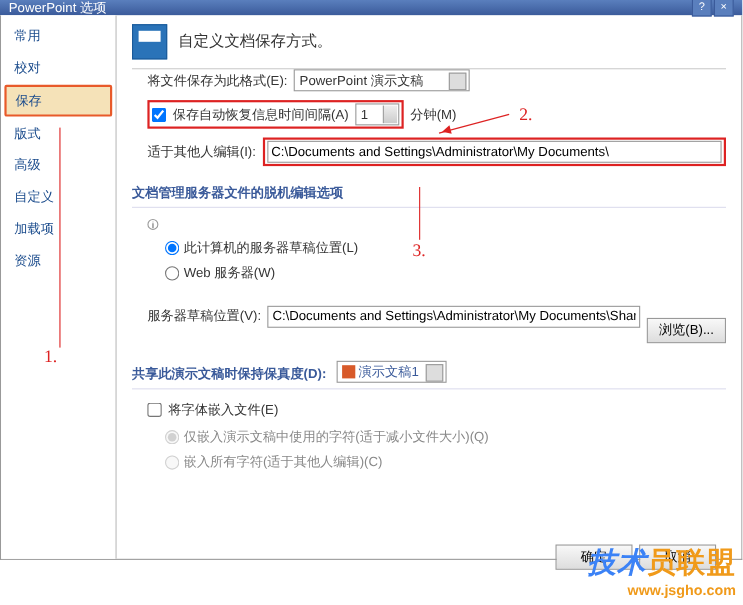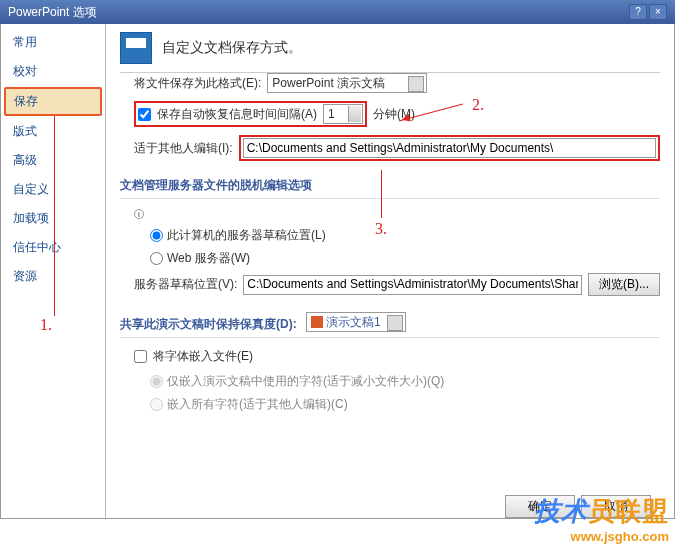--- a/index.html
+++ b/index.html
@@ -1,18 +1,18 @@
 <!DOCTYPE html>
 <html><head>
 <meta charset="utf-8">
 <style>
 * { box-sizing: border-box; margin: 0; padding: 0; font-family: "Microsoft YaHei", SimSun, sans-serif; }
 body { width: 675px; height: 550px; background: #fff; overflow: hidden; position: relative; }
 
-.titlebar { height: 24px; background: linear-gradient(#5a7fbd, #3a5a9a); color: #fff; font-size: 12px; padding: 0 8px; display: flex; align-items: center; justify-content: space-between; }
+.titlebar { height: 14px; background: linear-gradient(#5a7fbd, #3a5a9a); color: #fff; font-size: 12px; padding: 0 8px; display: flex; align-items: center; justify-content: space-between; }
 .titlebar-buttons { display: flex; gap: 2px; }
 .titlebar-btn { width: 18px; height: 16px; background: #5a7fbd; border: 1px solid #3a5a9a; font-size: 10px; text-align: center; line-height: 14px; color: #fff; cursor: pointer; }
 
 .main { display: flex; height: 495px; background: #fff; border: 1px solid #999; border-top: none; }
 .sidebar { width: 105px; border-right: 1px solid #bbb; padding-top: 4px; background: #fff; }
 .side-item { padding: 6px 12px; font-size: 12px; color: #1a4b8c; cursor: pointer; }
 .side-item.selected { background: #f5e2b8; border: 2px solid #e85a2a; border-radius: 2px; margin: 1px 3px; padding: 4px 8px; }
 
 .content { flex: 1; padding: 0 14px 10px 14px; overflow: hidden; }
 .header-row { display: flex; align-items: center; gap: 10px; padding: 8px 0; border-bottom: 1px solid #ccc; }
@@ -24,21 +24,21 @@
 .section-body { padding-left: 14px; font-size: 12px; color: #333; }
 .row { display: flex; align-items: center; gap: 6px; margin-bottom: 8px; flex-wrap: wrap; }
 .lbl { font-size: 12px; }
 select, input[type=text] { font-size: 12px; border: 1px solid #999; padding: 1px 3px; background: #fff; }
 .combo { width: 160px; height: 20px; display: flex; align-items: center; border: 1px solid #999; background: #fff; position: relative; padding: 0 18px 0 4px; font-size: 12px; }
 .combo::after { content: ""; position: absolute; right: 2px; top: 2px; width: 14px; height: 14px; background: #ddd; border: 1px solid #999; }
 .spinner { width: 40px; height: 20px; display: flex; align-items: center; border: 1px solid #999; padding: 0 14px 0 4px; position: relative; }
 .spinner::after { content: ""; position: absolute; right: 1px; top: 1px; width: 12px; height: 16px; background: linear-gradient(#eee, #ccc); border-left: 1px solid #999; }
 .red-box { border: 2px solid #d22; padding: 1px 2px; }
 .path-input { flex: 1; height: 20px; border: 1px solid #999; padding: 1px 4px; font-size: 11px; }
-.btn { padding: 2px 10px; font-size: 12px; border: 1px solid #999; background: linear-gradient(#f8f8f8, #ddd); cursor: pointer; }
+.btn { padding: 2px 10px; font-size: 12px; border: 1px solid #999; background: linear-gradient(#f8f8f8, #ddd); cursor: pointer; margin-top: 26px; }
 
 .radio-row { display: flex; align-items: center; gap: 4px; margin-bottom: 6px; padding-left: 16px; font-size: 12px; }
 .radio-row input { margin: 0; }
 
 .anno { position: absolute; color: #d22; font-size: 16px; font-family: serif; }
 .arrow { position: absolute; border-top: 1px solid #d22; }
 .arrow::after { content: ""; position: absolute; right: -1px; top: -4px; border: 4px solid transparent; border-left: 8px solid #d22; }
 
 .watermark { position: absolute; right: 6px; bottom: 6px; text-align: right; }
 .wm1 { font-size: 26px; font-weight: bold; letter-spacing: 1px; }
@@ -60,21 +60,20 @@
 
 <div class="main">
   <div class="sidebar">
     <div class="side-item"><span>常用</span></div>
     <div class="side-item"><span>校对</span></div>
     <div class="side-item selected"><span>保存</span></div>
     <div class="side-item"><span>版式</span></div>
     <div class="side-item"><span>高级</span></div>
     <div class="side-item"><span>自定义</span></div>
     <div class="side-item"><span>加载项</span></div>
-    <div class="side-item"><span>信任中心</span></div>
     <div class="side-item"><span>资源</span></div>
   </div>
 
   <div class="content">
     <div class="header-row">
       <div class="save-icon"></div>
       <div class="header-text">自定义文档保存方式。</div>
     </div>
 
     <div class="section-body">

